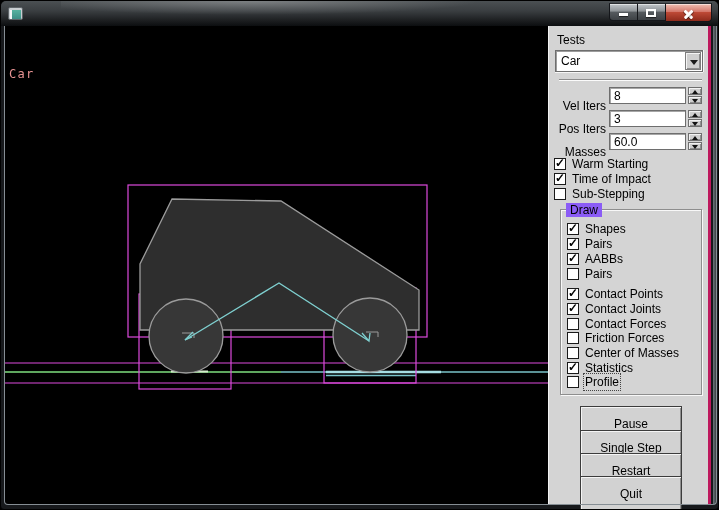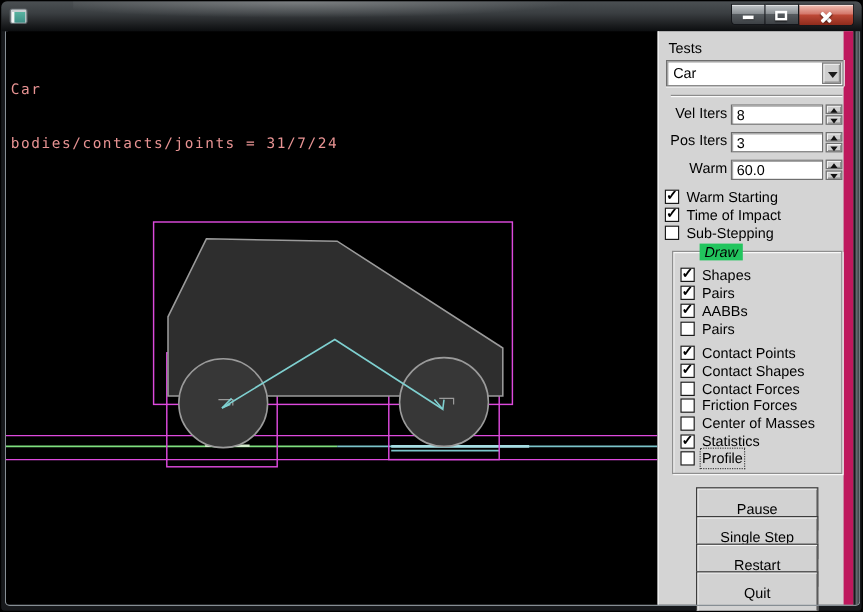--- a/index.html
+++ b/index.html
@@ -44,36 +44,36 @@
     background:linear-gradient(90deg,#6e767c,#3a3f43); z-index:39; }
 
   
   #canvas { position:absolute; left:4px; top:25px; width:543px; height:478px; background:#000; overflow:hidden; }
   #gl-text { position:absolute; left:4px; top:10px; font-family:"DejaVu Sans Mono", monospace;
     font-size:12px; letter-spacing:1.3px; line-height:15.3px; white-space:pre; z-index:4; }
   #scene-svg { position:absolute; left:0; top:0; width:543px; height:478px; }
 
   
   #panel { position:absolute; left:547px; top:25px; width:163px; height:478px; background:#d4d4d4;
-    border-left:1px solid #f2f2f2; border-right:8px solid #be185d; color:#000; font-size:12px; z-index:30; }
+    border-left:1px solid #f2f2f2; border-right:3px solid #be185d; color:#000; font-size:12px; z-index:30; }
   .plabel { position:absolute; }
 
   #tests-label { left:8px; top:7px; }
   #combo { position:absolute; left:6px; top:24px; width:148px; height:22px; background:#fff;
     border:1px solid #6e6e6e; box-shadow:inset 1px 1px 0 #9c9c9c, 0 1px 0 #f6f6f6, 1px 0 0 #f6f6f6; }
   #combo-value { position:absolute; left:5px; top:2px; line-height:16px; }
   #combo-btn { position:absolute; right:1px; top:1px; width:16px; height:18px; background:#cfcfcf;
     border:1px solid #7d7d7d; box-shadow:inset 1px 1px 0 #f4f4f4, inset -1px -1px 0 #8e8e8e; }
   .tri-down { position:absolute; left:3.5px; top:7px; width:0; height:0;
     border-left:4px solid transparent; border-right:4px solid transparent; border-top:5px solid #1a1a1a; }
   #separator { position:absolute; left:10px; top:53px; width:143px; height:2px;
     border-top:1px solid #8c8c8c; border-bottom:1px solid #fbfbfb; }
 
   .spin-row { position:absolute; left:0; width:160px; height:17px; }
-  .spin-label { position:absolute; left:2px; top:0; width:55px; text-align:right; }
+  .spin-label { position:absolute; left:2px; top:12px; width:55px; text-align:right; }
   .spin-input { position:absolute; left:60px; top:0; width:77px; height:17px; background:#fff;
     border:1px solid #6e6e6e; box-shadow:inset 1px 1px 0 #a6a6a6; font-family:"Liberation Sans",sans-serif;
     font-size:12px; padding:0 0 0 4px; color:#000; }
   .spinner { position:absolute; left:139px; top:0; width:14px; height:17px; }
   .sp-btn { position:absolute; left:0; width:14px; height:8px; background:#cfcfcf; border:1px solid #6f6f6f;
     box-shadow:inset 1px 1px 0 #f2f2f2, inset -1px -1px 0 #909090; }
   .sp-btn.up { top:0; } .sp-btn.down { top:9px; }
   .sp-btn .tu { position:absolute; left:3px; top:1.5px; width:0; height:0;
     border-left:3.5px solid transparent; border-right:3.5px solid transparent; border-bottom:4px solid #111; }
   .sp-btn .td { position:absolute; left:3px; top:1.5px; width:0; height:0;
@@ -81,21 +81,21 @@
 
   .cb-row { position:absolute; height:13px; }
   .cb-box { position:absolute; left:0; top:0; width:12px; height:12px; background:#fff; border:1px solid #1a1a1a; }
   .cb-box .mark { visibility:hidden; position:absolute; left:0px; top:-3px; font-size:12px; font-weight:bold; color:#000; }
   .cb-box.checked .mark { visibility:visible; }
   .cb-label { position:absolute; left:18px; top:-1px; white-space:nowrap; }
   .cb-label.focused { outline:1px dotted #444; outline-offset:1px; }
 
   #draw-group { position:absolute; left:11px; top:183px; width:142px; height:186px;
     border:1px solid #8e8e8e; box-shadow:1px 1px 0 #f8f8f8, inset 1px 1px 0 #f8f8f8; }
-  #draw-legend { position:absolute; left:22px; top:-7px; background:#22c55e; padding:0 4px;font-style:italic; }
+  #draw-legend { position:absolute; left:5px; top:-7px; background:#8b5cf6; padding:0 4px; }
 
   .glui-btn { position:absolute; left:31px; width:102px; height:36px; background:#d2d2d2;
     border:1px solid #3c3c3c; box-shadow:inset 1px 1px 0 #f5f5f5, inset -1px -1px 0 #8f8f8f;
     font-family:"Liberation Sans",sans-serif; font-size:12px; color:#000; text-align:center; line-height:16px; }
 </style>
 </head>
 <body>
 
 <div id="window">
 
@@ -142,21 +142,20 @@
 
       <polyline points="177,307 189,307 189,312" fill="none" stroke-width="1" stroke="#9b9b9b"></polyline>
       <polyline points="361,306 373,306 373,311" fill="none" stroke-width="1" stroke="#9b9b9b"></polyline>
 
       <polyline points="180,314 274,257 364,315" fill="none" stroke-width="1.4" stroke="#7fd0d0"></polyline>
       <polyline points="188,306 180,314 187,311" fill="none" stroke-width="1.3" stroke="#7fd0d0"></polyline>
       <polyline points="357,307 364,315 365,307" fill="none" stroke-width="1.3" stroke="#7fd0d0"></polyline>
     </svg>
     <div id="gl-text" style="color: rgb(232, 147, 147);">
       <div>Car</div>
-      <div>bodies/contacts/joints = 31/7/24</div>
     </div>
   </div>
 
   <div id="panel">
     <span class="plabel" id="tests-label">Tests</span>
 
     <div id="combo">
       <span id="combo-value">Car</span>
       <span id="combo-btn">
         <span class="tri-down"></span>
@@ -183,21 +182,21 @@
       <span class="spinner">
         <span class="sp-btn up">
             <span class="tu"></span>
           </span>
         <span class="sp-btn down">
             <span class="td"></span>
           </span>
       </span>
     </div>
     <div class="spin-row" style="top:107px">
-      <span class="spin-label">Warm</span>
+      <span class="spin-label">Masses</span>
       <input class="spin-input" value="60.0" style="">
       <span class="spinner">
         <span class="sp-btn up">
             <span class="tu"></span>
           </span>
         <span class="sp-btn down">
             <span class="td"></span>
           </span>
       </span>
     </div>
@@ -247,21 +246,21 @@
       <div class="cb-row" style="left:6px; top:78px">
         <span class="cb-box checked">
             <span class="mark">✓</span>
           </span>
         <span class="cb-label">Contact Points</span>
       </div>
       <div class="cb-row" style="left:6px; top:93px">
         <span class="cb-box checked">
             <span class="mark">✓</span>
           </span>
-        <span class="cb-label">Contact Shapes</span>
+        <span class="cb-label">Contact Joints</span>
       </div>
       <div class="cb-row" style="left:6px; top:108px">
         <span class="cb-box"></span>
         <span class="cb-label">Contact Forces</span>
       </div>
       <div class="cb-row" style="left:6px; top:122px">
         <span class="cb-box"></span>
         <span class="cb-label">Friction Forces</span>
       </div>
       <div class="cb-row" style="left:6px; top:137px">

